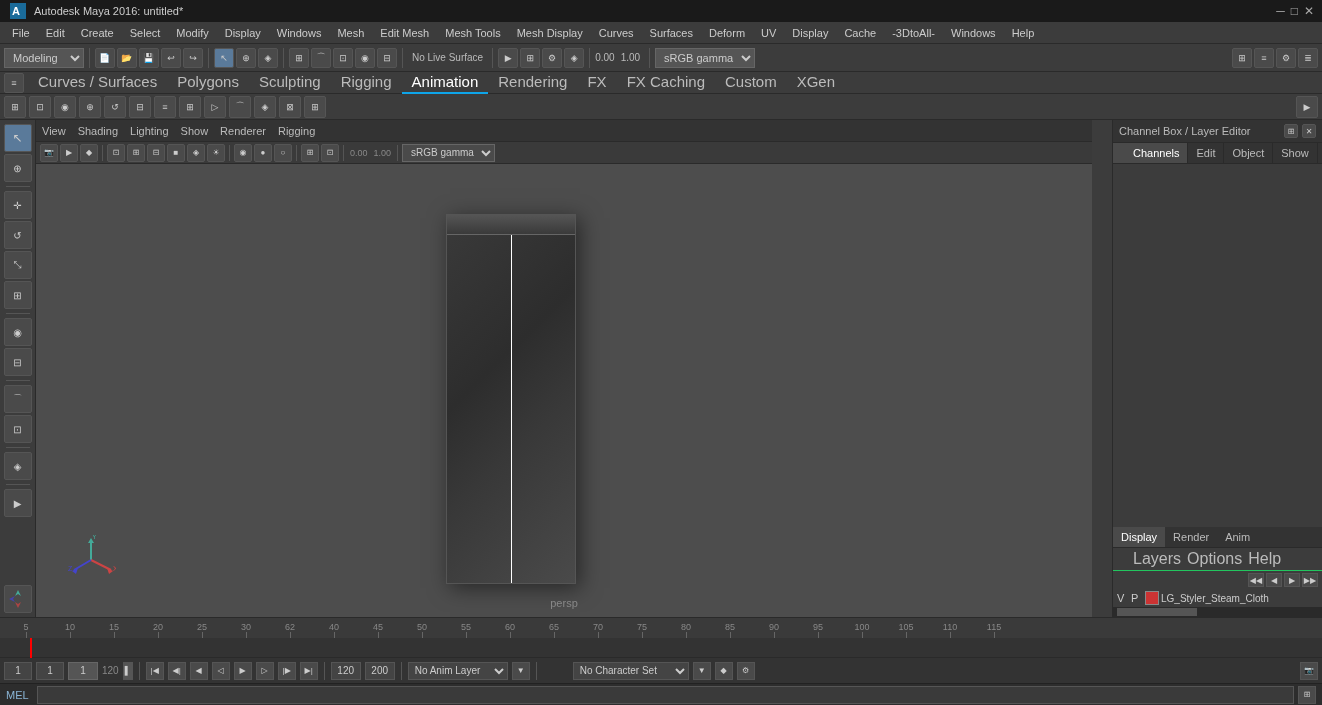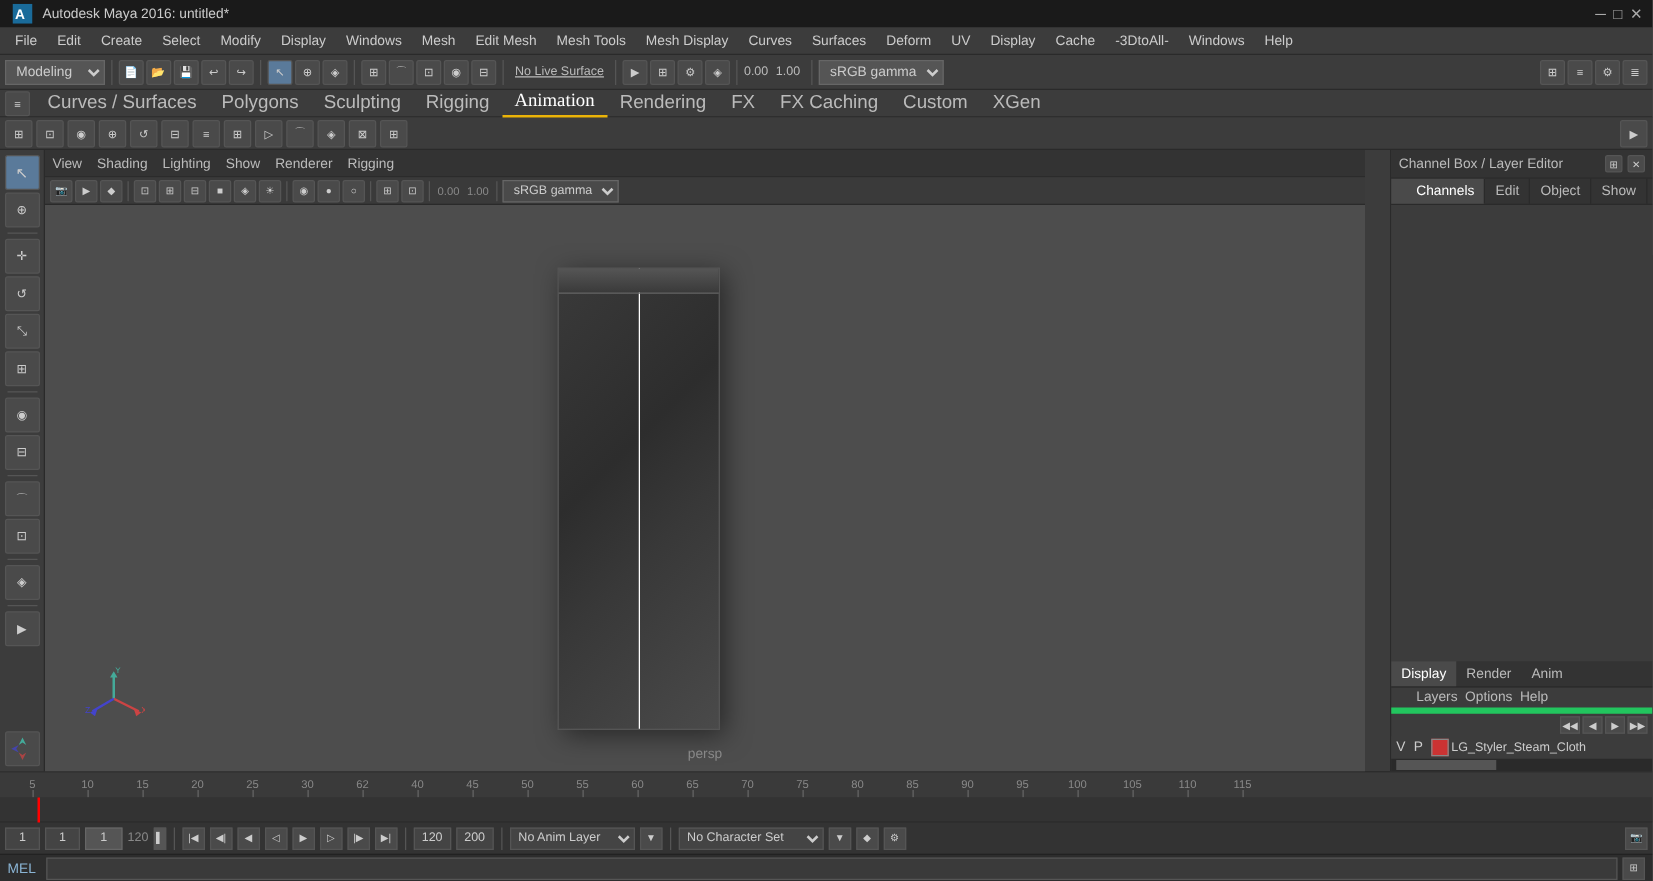--- a/index.html
+++ b/index.html
@@ -113,22 +113,21 @@
     }
     .shelf-tab {
       padding: 2px 10px;
       cursor: pointer;
       color: #bbb;
       font-size: 15px;
       border-bottom: 2px solid transparent;
     }
     .shelf-tab.active {
       color: #fff;
-      border-bottom: 2px solid #eab308;
-      font-family: Liberation Serif, serif;
+      border-bottom: 2px solid #0ea5e9;
     }
 
     
     #tools-row {
       background: #3c3c3c;
       height: 26px;
       display: flex;
       align-items: center;
       padding: 0 4px;
       border-bottom: 1px solid #2a2a2a;
@@ -400,22 +399,22 @@
     .disp-tab.active {
       background: #4a4a4a;
       color: #fff;
     }
 
     
     #layers-menu-row {
       display: flex;
       padding: 2px 20px;
       gap: 6px;
-      border-bottom: 5px solid #22c55e;
-      font-size: 11px;
+      border-bottom: 1px solid #22c55e;
+      font-size: 16px;
     }
 
     
     #timeline {
       height: 40px;
       background: #333;
       border-top: 1px solid #2a2a2a;
       display: flex;
       flex-direction: column;
     }
@@ -583,21 +582,21 @@
   <div class="tb-btn active">↖</div>
   <div class="tb-btn">⊕</div>
   <div class="tb-btn">◈</div>
   <div class="tb-separator"></div>
   <div class="tb-btn">⊞</div>
   <div class="tb-btn">⌒</div>
   <div class="tb-btn">⊡</div>
   <div class="tb-btn">◉</div>
   <div class="tb-btn">⊟</div>
   <div class="tb-separator"></div>
-  <span style="font-size:10px;color:#bbb;padding:0 4px;text-decoration:underline;">No Live Surface</span>
+  <span style="font-size:10px;color:#bbb;padding:0 4px;">No Live Surface</span>
   <div class="tb-separator"></div>
   <div class="tb-btn">▶</div>
   <div class="tb-btn">⊞</div>
   <div class="tb-btn">⚙</div>
   <div class="tb-btn">◈</div>
   <div class="tb-separator"></div>
   <span style="font-size:10px;color:#bbb;">0.00</span>
   <span style="font-size:10px;color:#bbb;padding:0 4px;">1.00</span>
   <div class="tb-separator"></div>
   <select class="toolbar-dropdown" style="min-width:100px;">
@@ -915,21 +914,21 @@
   <div class="bc-btn">▶|</div>
   <div class="bc-sep"></div>
   <input class="bc-input" value="120" style="width: 30px;">
   <input class="bc-input" value="200" style="width: 30px;">
   <div class="bc-sep"></div>
   <select class="bc-dropdown" style="width:100px;">
     <option>No Anim Layer</option>
   </select>
   <div class="bc-btn">▼</div>
   <div class="bc-sep"></div>
-  <select class="bc-dropdown" style="width:116px;">
+  <select class="bc-dropdown" style="width:116px;margin-left:30px;">
     <option>No Character Set</option>
   </select>
   <div class="bc-btn">▼</div>
   <div class="bc-btn">◆</div>
   <div class="bc-btn">⚙</div>
   <div style="flex:1;"></div>
   <div class="bc-btn">📷</div>
 </div>
 
 <div id="mel-bar">

